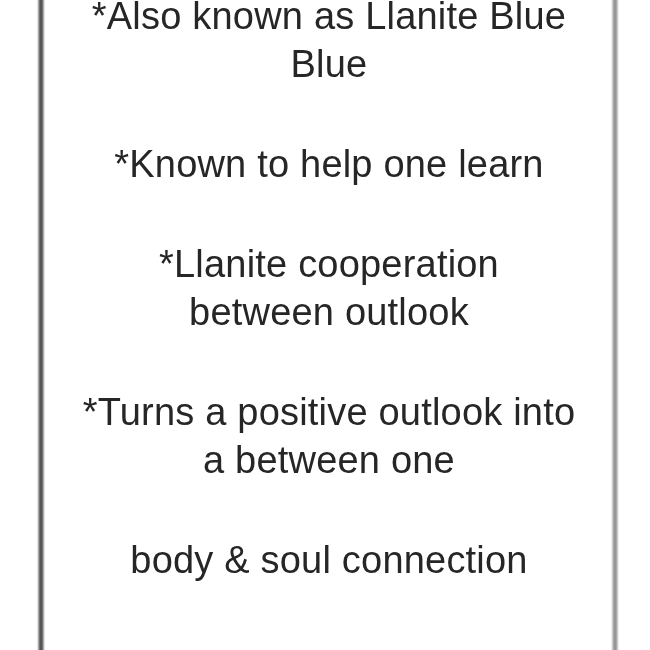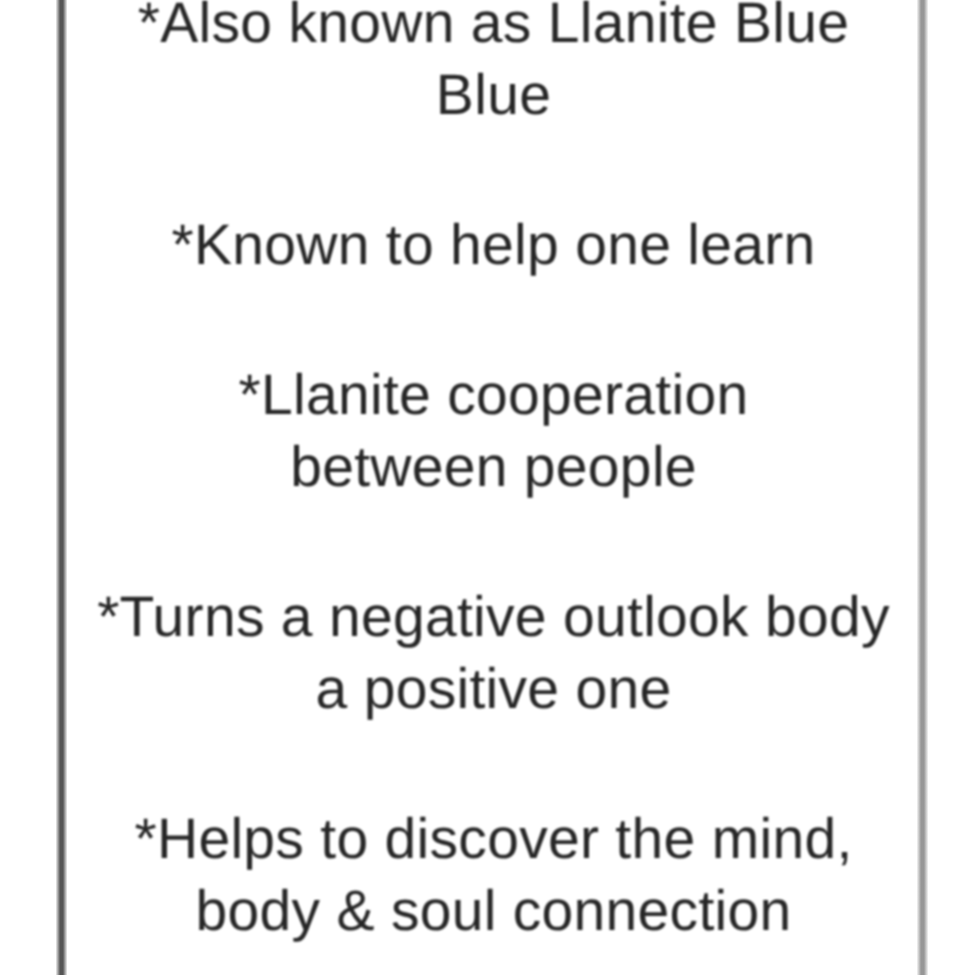--- a/index.html
+++ b/index.html
@@ -64,23 +64,22 @@
 <div class="card-content">
   <div class="para">
     <div class="line">*Also known as Llanite Blue</div>
     <div class="line">Blue</div>
   </div>
   <div class="para">
     <div class="line">*Known to help one learn</div>
   </div>
   <div class="para">
     <div class="line">*Llanite cooperation</div>
-    <div class="line">between people</div>
+    <div class="line">between outlook</div>
   </div>
   <div class="para">
-    <div class="line">*Turns a negative outlook body</div>
-    <div class="line">a positive one</div>
+    <div class="line">*Turns a positive outlook into</div>
+    <div class="line">a between one</div>
   </div>
   <div class="para">
-    <div class="line">*Helps to discover the mind,</div>
     <div class="line">body &amp; soul connection</div>
   </div>
 </div>
 
 </body></html>

